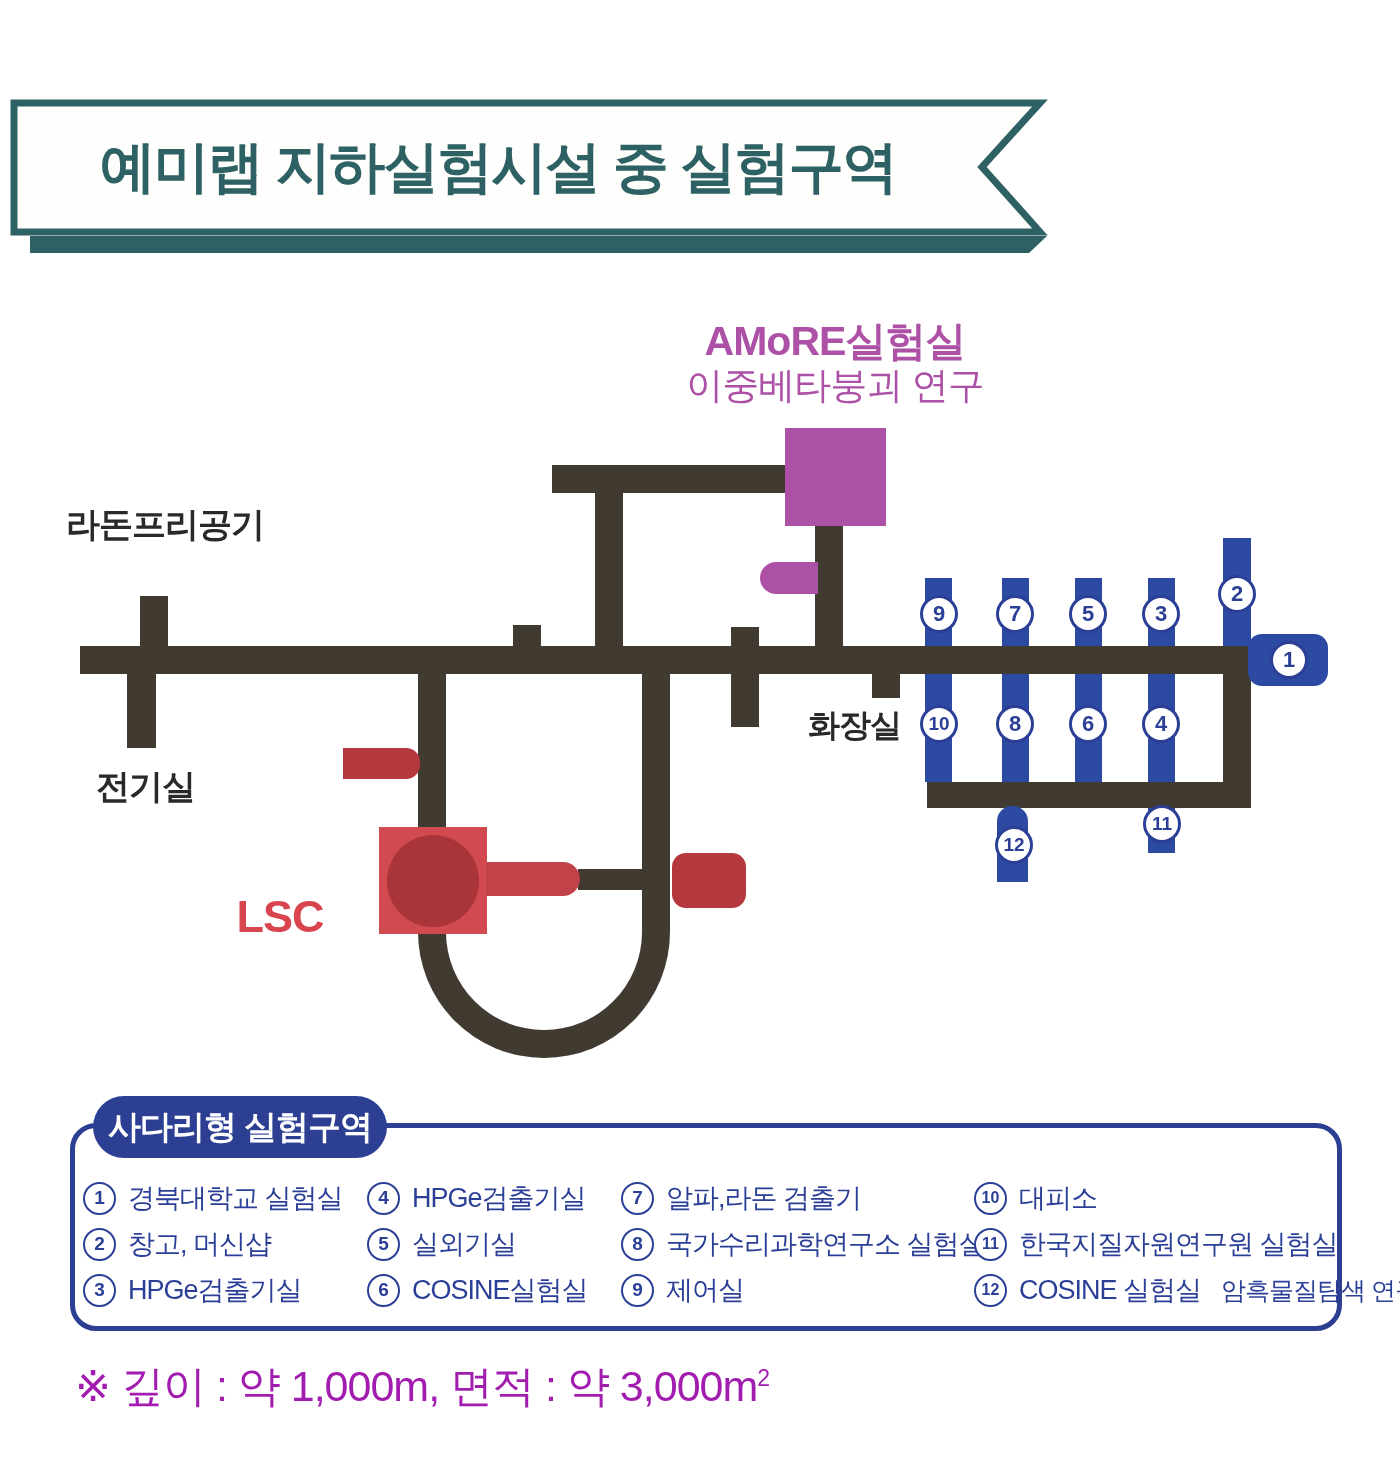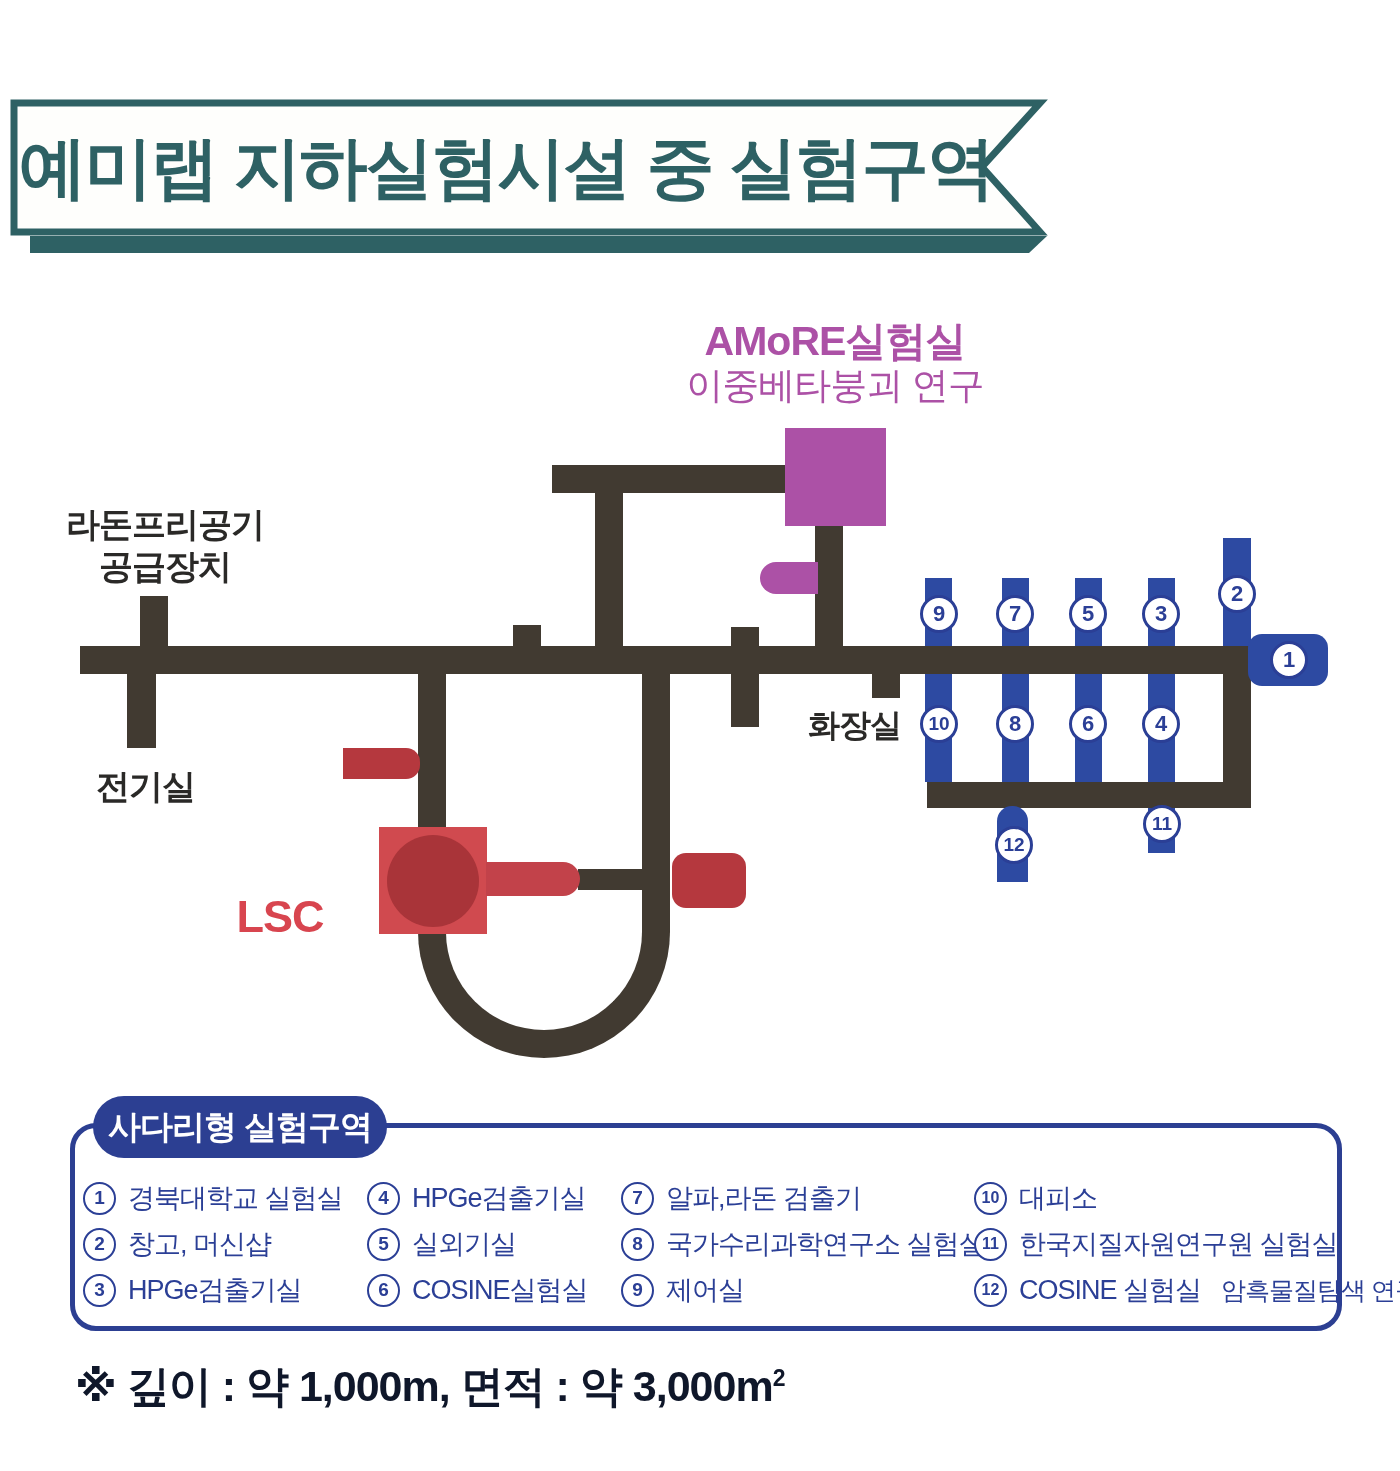--- a/index.html
+++ b/index.html
@@ -7,23 +7,23 @@
     position:relative;width:1400px;height:1471px;background:#ffffff;overflow:hidden;
     font-family:"Liberation Sans","DejaVu Sans",sans-serif;
   }
   .abs{position:absolute;}
   .dark{position:absolute;background:#413a31;}
   .blue{position:absolute;background:#2d4aa2;}
   .purple{position:absolute;background:#ac51a6;}
   
   #banner-svg{position:absolute;left:0;top:90px;}
   .page-title{
-    position:absolute;left:22px;top:103px;width:968px;height:130px;
+    position:absolute;left:14px;top:103px;width:968px;height:130px;
     display:flex;align-items:center;justify-content:center;
-    color:#2e6164;font-size:68px;font-weight:800;letter-spacing:-2px;white-space:nowrap;
+    color:#2e6164;font-size:56px;font-weight:800;letter-spacing:-2px;white-space:nowrap;
   }
   
   .maplabel{position:absolute;color:#2a2927;font-weight:800;white-space:nowrap;letter-spacing:-1px;}
   .center{text-align:center;}
   .amore-text{color:#ac51a6;}
   .lsc-text{color:#d8454f;}
   
   .uloop{
     position:absolute;left:418px;top:674px;width:252px;height:384px;box-sizing:border-box;
     border:28px solid #413a31;border-top:none;border-radius:0 0 130px 130px;background:transparent;
@@ -52,40 +52,39 @@
   .legend-circle{
     width:33px;height:33px;box-sizing:border-box;border-radius:50%;flex:0 0 33px;
     background:#fff;border:2.5px solid #2b3f96;color:#2b3f96;
     display:flex;align-items:center;justify-content:center;font-size:19px;font-weight:800;
   }
   .legend-circle.small{font-size:16px;}
   .legend-label{color:#2b3f96;font-size:27px;font-weight:400;letter-spacing:-1px;}
   .legend-sub{color:#2b3f96;font-size:25px;font-weight:500;letter-spacing:-1px;margin-left:8px;}
   
   .footer{
-    position:absolute;left:75px;top:1358px;color:#0f172a;font-size:43px;font-weight:700;letter-spacing:-1px;white-space:nowrap;
+    position:absolute;left:75px;top:1358px;color:#a21caf;font-size:43px;font-weight:400;letter-spacing:-1px;white-space:nowrap;
   }
   .footer sup{font-size:23px;vertical-align:super;}
 </style>
 </head>
 <body>
 
 <div id="stage">
 
   <svg id="banner-svg" width="1100" height="175" viewBox="0 0 1100 175">
     <polygon points="30,146 1047,146 1029,163 30,163" fill="#2e6164"></polygon>
     <path d="M 14,13 L 1040,13 L 982,77 L 1040,142 L 14,142 Z" fill="#fefefc" stroke="#2e6164" stroke-width="7" stroke-linejoin="miter"></path>
   </svg>
   <div class="page-title">예미랩 지하실험시설 중 실험구역</div>
 
   <div class="maplabel amore-text center" style="left:635px;top:361px;width:400px;font-size:37px;font-weight:500;">이중베타붕괴 연구</div>
   <div class="maplabel amore-text center" style="left:635px;top:314px;width:400px;font-size:41px;">AMoRE실험실</div>
 
   <div class="maplabel center" style="left:55px;top:502px;width:220px;font-size:34px;">라돈프리공기</div>
-  <div class="maplabel center" style="left:55px;top:544px;width:220px;font-size:34px;">공급장치</div>
   <div class="maplabel" style="left:96px;top:764px;font-size:34px;">전기실</div>
   <div class="maplabel" style="left:808px;top:704px;font-size:32px;">화장실</div>
 
   <div class="dark" style="left:80px;top:646px;width:1172px;height:28px;"></div>
   <div class="dark" style="left:140px;top:596px;width:28px;height:50px;"></div>
   <div class="dark" style="left:127px;top:674px;width:29px;height:74px;"></div>
   <div class="dark" style="left:552px;top:465px;width:238px;height:28px;"></div>
   <div class="dark" style="left:595px;top:493px;width:28px;height:153px;"></div>
   <div class="dark" style="left:513px;top:625px;width:28px;height:21px;"></div>
   <div class="dark" style="left:815px;top:526px;width:28px;height:120px;"></div>

